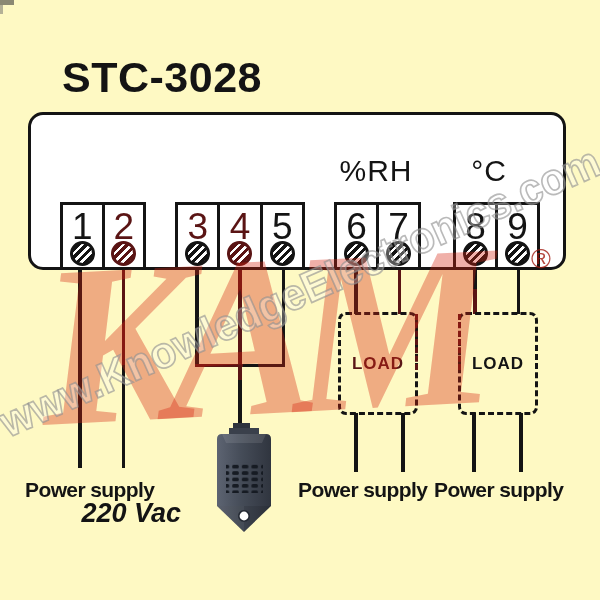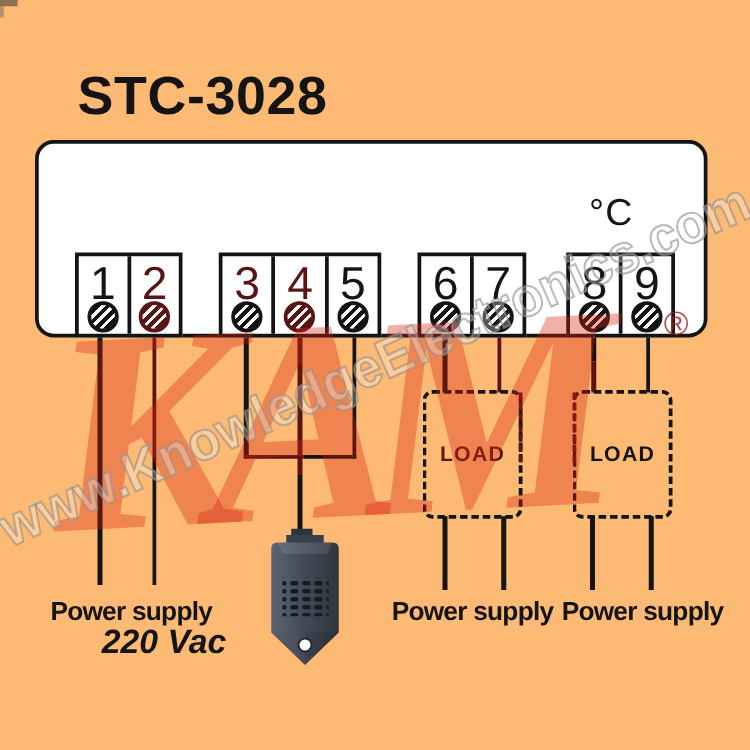--- a/index.html
+++ b/index.html
@@ -1,18 +1,18 @@
 <!DOCTYPE html>
 <html><head>
 <meta charset="utf-8">
 <style>
   html,body{margin:0;padding:0;background:#ffffff;}
   .stage{
     position:relative;width:600px;height:600px;overflow:hidden;
-    background:#fdba74;font-family:"Liberation Sans",sans-serif;color:#141414;
+    background:#fef9c3;font-family:"Liberation Sans",sans-serif;color:#141414;
   }
   
   .title{position:absolute;left:62px;top:56px;font-size:43px;font-weight:700;letter-spacing:.5px;line-height:1;}
   
   .device{position:absolute;left:28px;top:112px;width:538px;height:158px;
     border:3.5px solid #141414;border-radius:15px;background:#ffffff;box-sizing:border-box;}
   .group-label{position:absolute;top:156px;width:160px;text-align:center;font-size:30px;letter-spacing:1px;line-height:1;}
   .gl-rh{left:296px;}
   .gl-c{left:409px;}
   
@@ -58,21 +58,21 @@
   .load-box{position:absolute;top:312px;width:80px;height:103px;box-sizing:border-box;
     border:3px dashed #141414;border-radius:8px;display:flex;align-items:center;justify-content:center;}
   .lb-1{left:338px;}
   .lb-2{left:458px;}
   .load-label{font-size:17px;font-weight:700;letter-spacing:1px;}
   .lb-1 .load-label{color:#5a1616;}
   .red-dash{position:absolute;top:314px;height:56px;width:0;border-left:3px dashed #5a1414;}
   .rd-1{left:415px;}
   .rd-2{left:458px;}
   
-  .ps-label{position:absolute;width:160px;text-align:center;font-size:21px;font-weight:700;
+  .ps-label{position:absolute;width:160px;text-align:left;font-size:21px;font-weight:700;
     letter-spacing:-.6px;line-height:1;top:479px;}
   .ps-left{left:25px;}
   .ps-mid{left:298px;}
   .ps-right{left:434px;}
   .voltage{position:absolute;left:21px;top:500px;width:160px;text-align:right;
     font-size:27px;font-weight:700;font-style:italic;line-height:1;}
   
   .sensor{position:absolute;left:213px;top:420px;}
   
   .wm-layer{position:absolute;left:0;top:0;pointer-events:none;}
@@ -89,20 +89,21 @@
 
 <div class="stage">
 
   <div class="corner-mark"></div>
   <div class="corner-mark2"></div>
 
   <div class="title">STC-3028</div>
 
   <div class="device"></div>
 
+  <div class="group-label gl-rh">%RH</div>
   <div class="group-label gl-c">°C</div>
 
   <div class="tgroup tg-a">
     <div class="tcell">
       <span class="tnum">1</span>
       <span class="screw"></span>
     </div>
     <div class="tcell">
       <span class="tnum accent">2</span>
       <span class="screw accent"></span>

